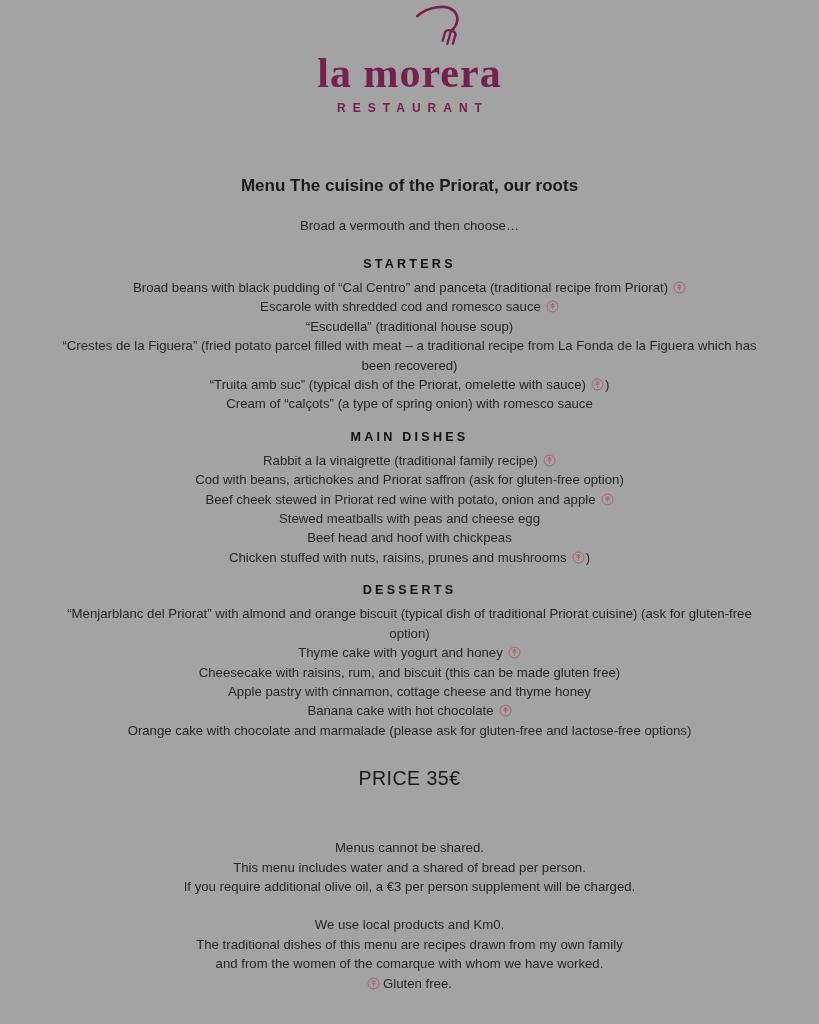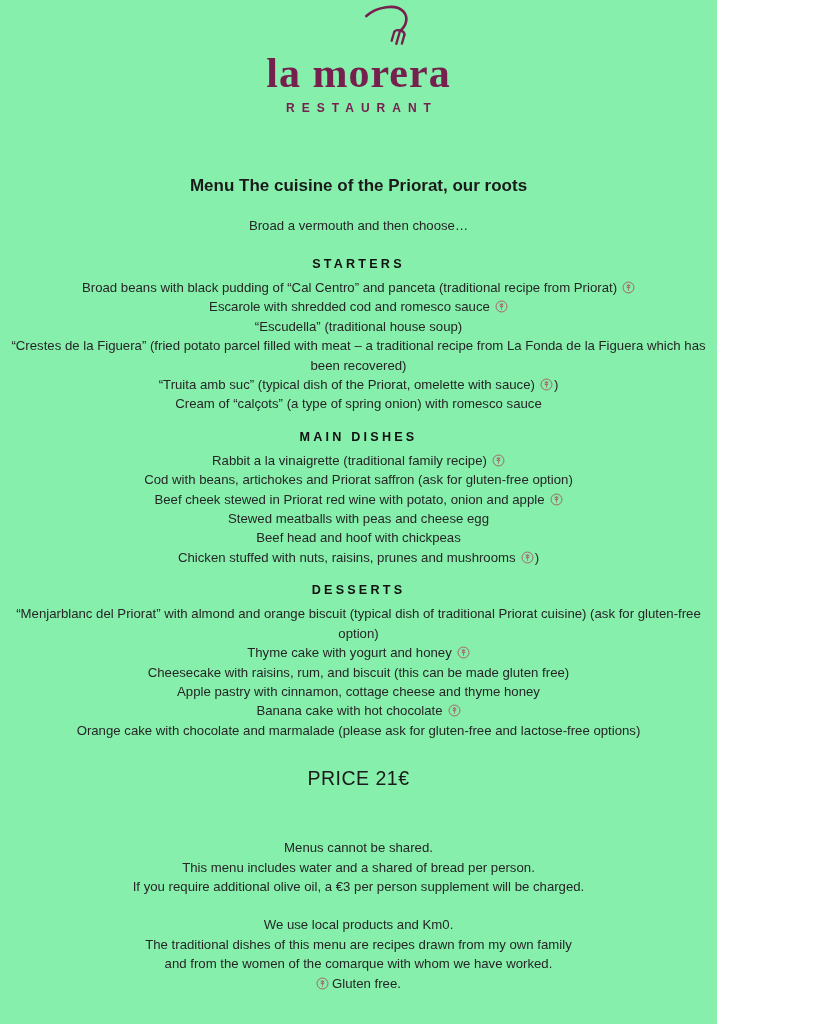--- a/index.html
+++ b/index.html
@@ -3,21 +3,21 @@
 <meta charset="utf-8">
 <style>
   * { margin:0; padding:0; box-sizing:border-box; }
   html,body { background:#ffffff; }
   body {
     width:819px; height:1024px;
     font-family:"Liberation Sans", sans-serif;
     color:#212121;
     -webkit-font-smoothing:antialiased;
   }
-  .page { width:717px; height:1024px; overflow:hidden; position:relative; background:#86efac; }
+  .page { width:819px; height:1024px; overflow:hidden; position:relative; background:#a3a3a3; }
 
   
   .logo { position:relative; text-align:center; padding-top:8px; height:112px; }
   .fork-svg {
     position:absolute; top:2px; left:calc(50% + 2px);
     width:62px; height:60px;
   }
   .logo-name {
     font-family:"Liberation Serif", serif;
     font-weight:700;
@@ -145,21 +145,21 @@
             <p class="item"><span>Banana cake with hot chocolate</span><span class="gf"><svg class="gf-svg" viewBox="0 0 20 20" aria-hidden="true">
                   <circle cx="10" cy="10" r="8.4" fill="none" stroke="currentColor" stroke-width="1.5"></circle>
                   <path d="M10 4.8 L10 15.2" stroke="currentColor" stroke-width="1.1" fill="none"></path>
                   <path d="M10 8.2 C 8.2 8.2 7 6.8 7 5.2 C 8.8 5.2 10 6.5 10 8.2 Z M10 8.2 C 11.8 8.2 13 6.8 13 5.2 C 11.2 5.2 10 6.5 10 8.2 Z M10 11.6 C 8.2 11.6 7 10.2 7 8.6 C 8.8 8.6 10 9.9 10 11.6 Z M10 11.6 C 11.8 11.6 13 10.2 13 8.6 C 11.2 8.6 10 9.9 10 11.6 Z" fill="currentColor"></path>
                 </svg></span></p>
             <p class="item"><span>Orange cake with chocolate and marmalade (please ask for gluten-free and lactose-free options)</span></p>
           </div>
   </section>
       </div>
 
-    <div class="price">PRICE 21€</div>
+    <div class="price">PRICE 35€</div>
 
     <div class="notes">
       <p class="note">Menus cannot be shared.</p>
       <p class="note">This menu includes water and a shared of bread per person.</p>
       <p class="note">If you require additional olive oil, a €3 per person supplement will be charged.</p>
       <div class="notes-block2">
         <p class="note">We use local products and Km0.</p>
         <p class="note">The traditional dishes of this menu are recipes drawn from my own family</p>
         <p class="note">and from the women of the comarque with whom we have worked.</p>
         <p class="note gf-note">

